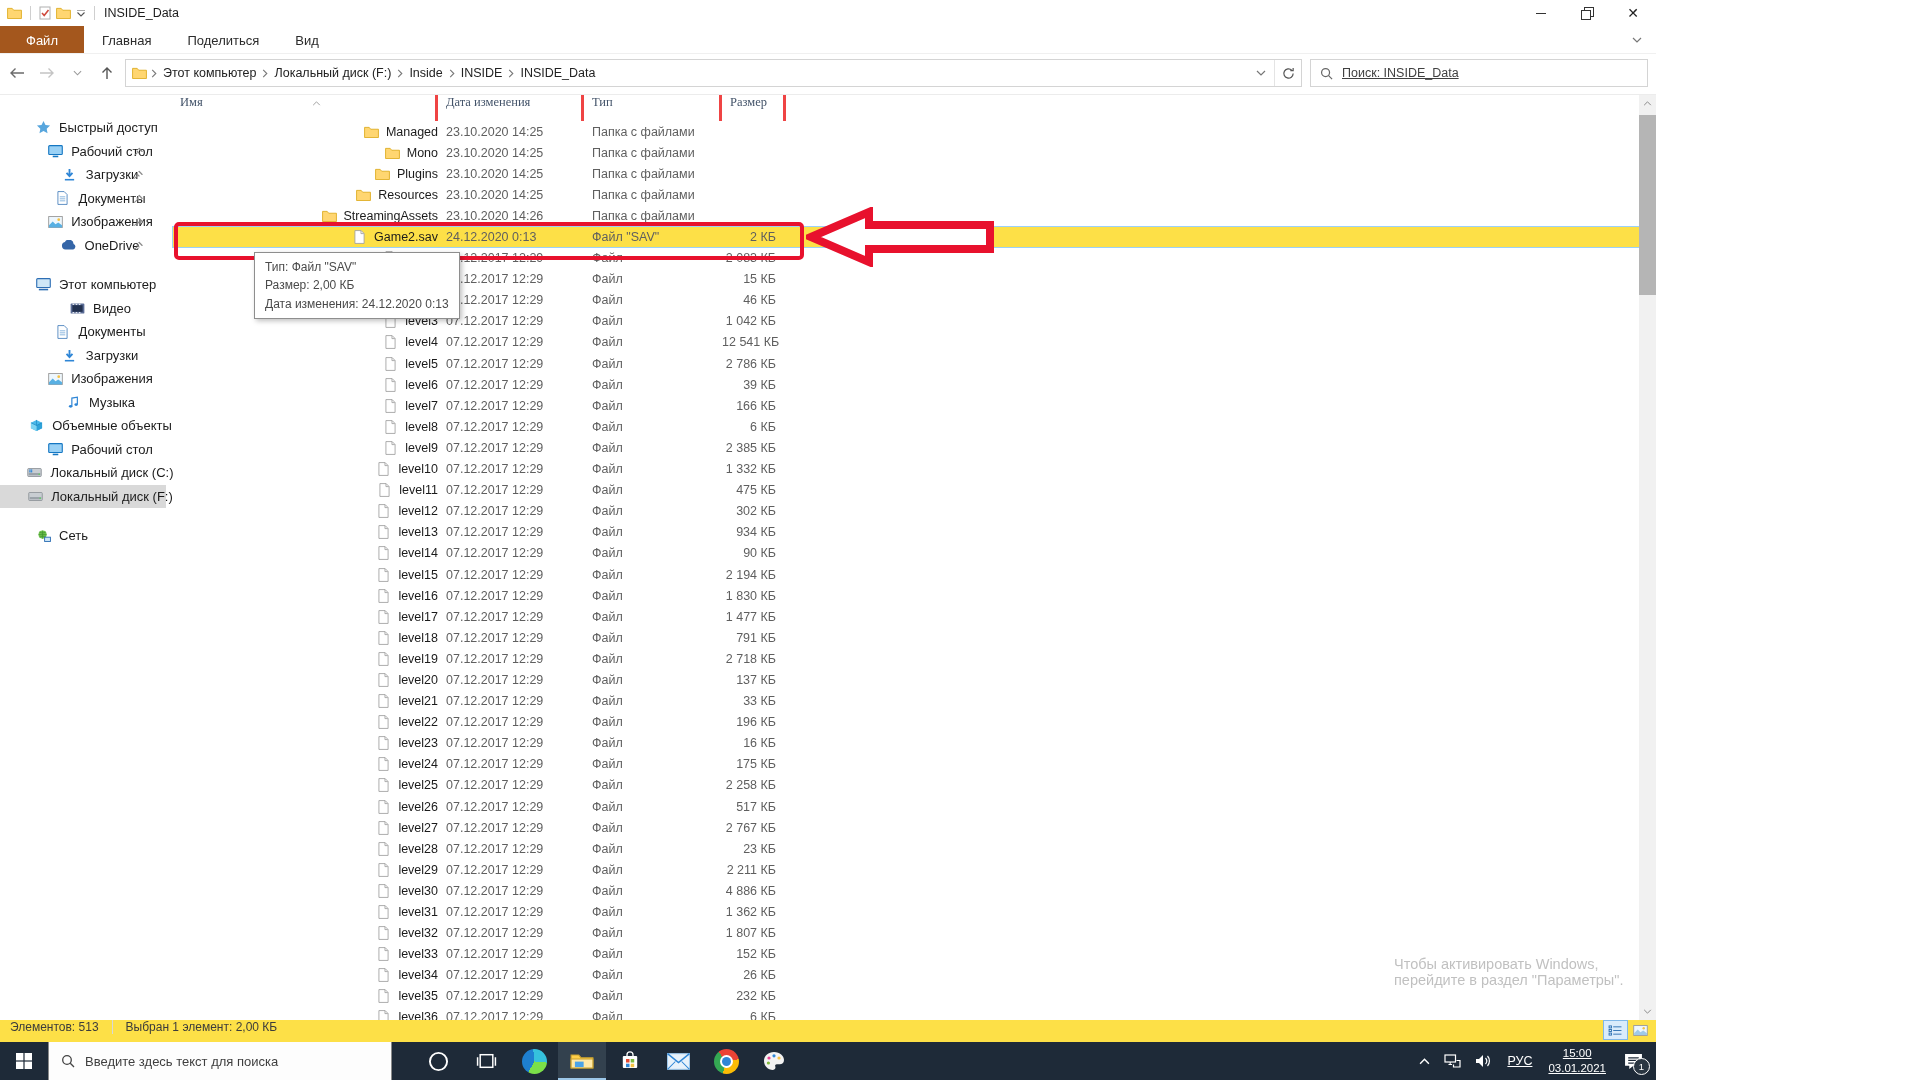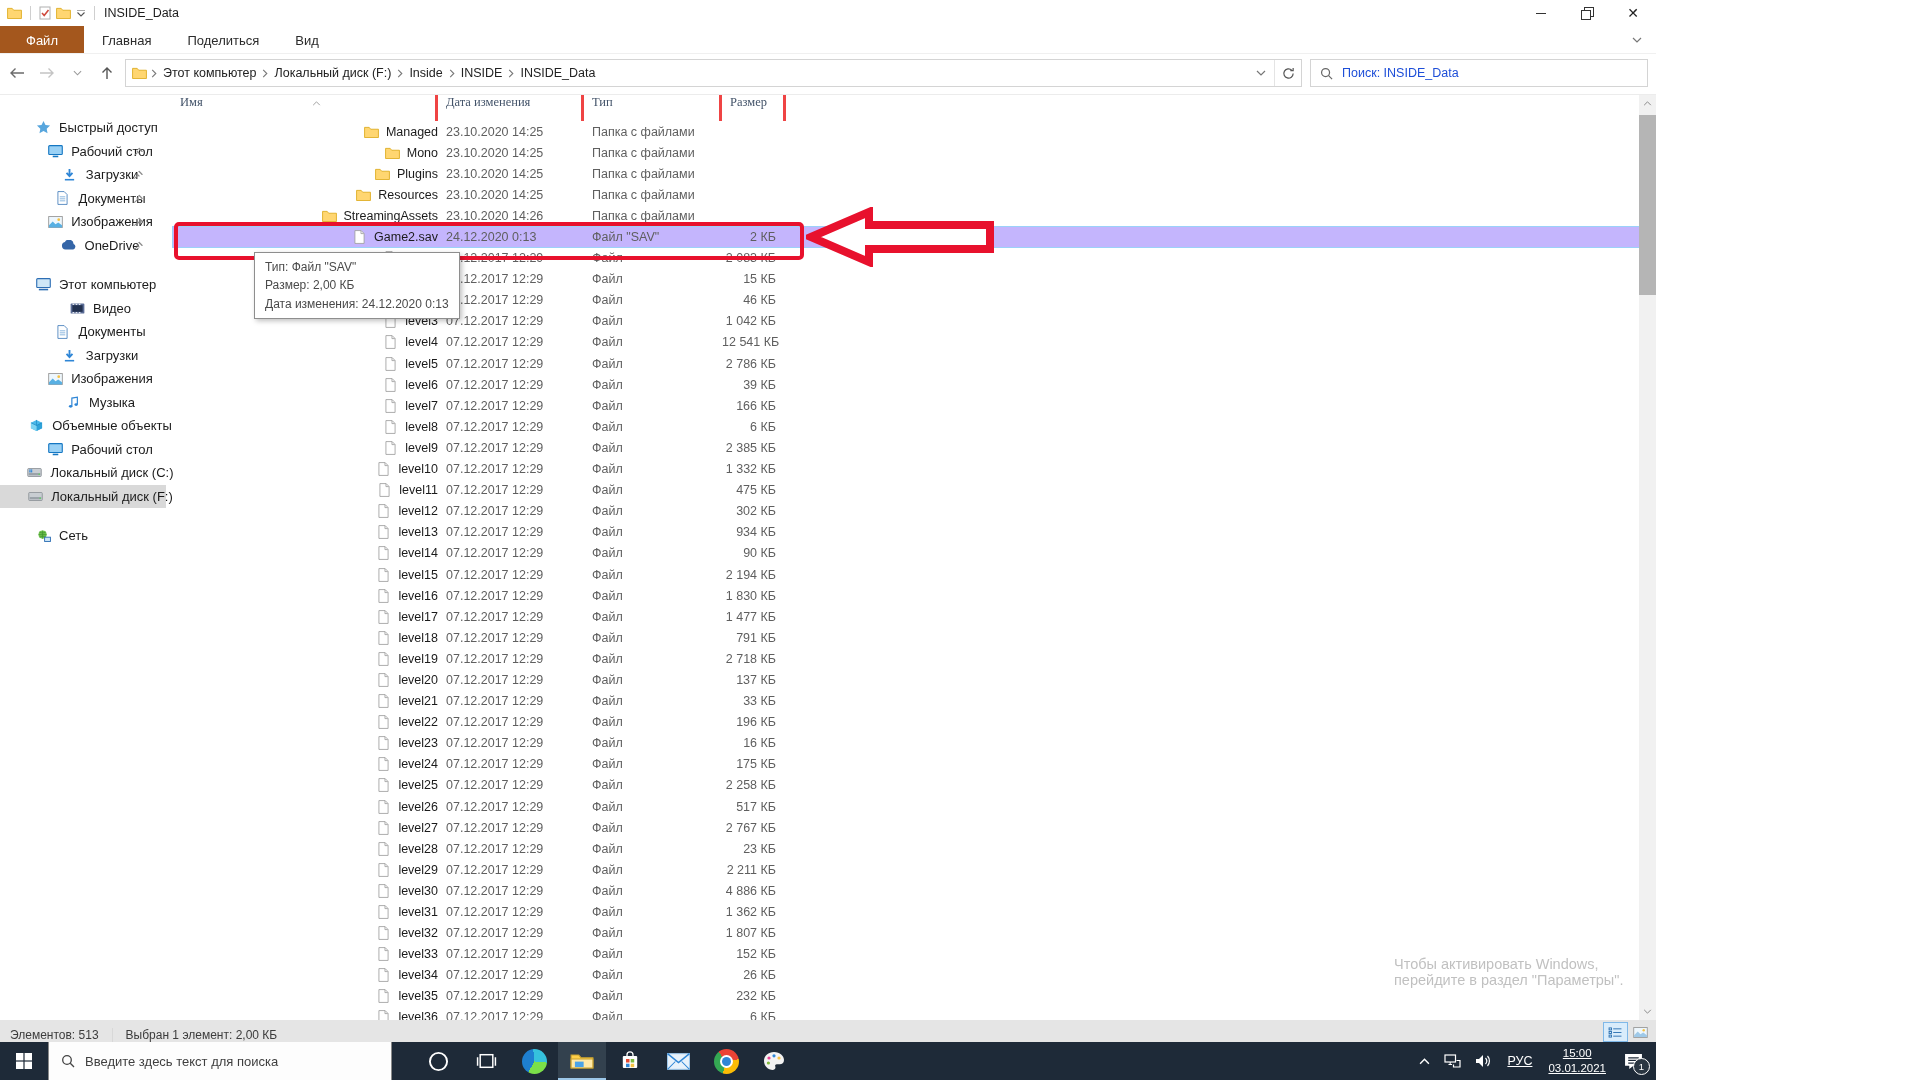--- a/index.html
+++ b/index.html
@@ -30,62 +30,62 @@
   
   .addressrow{height:34px;flex:0 0 auto;display:flex;align-items:center;background:#fff;padding:2px 8px 4px 2px;border-bottom:1px solid #ececec;}
   .nav-btn{width:30px;height:26px;display:flex;align-items:center;justify-content:center;flex:0 0 auto;}
   .addresswrap{flex:1;height:26px;border:1px solid #d4d4d4;display:flex;align-items:center;background:#fff;margin:0 3px;}
   .addressbox{flex:1;display:flex;align-items:center;height:100%;padding-left:6px;overflow:hidden;}
   .crumb{font-size:12.5px;color:#222;padding:0 4px;white-space:nowrap;}
   .crumb-sep{color:#777;font-size:11px;padding:0 2px;display:flex;align-items:center;}
   .addr-btn{width:26px;height:100%;display:flex;align-items:center;justify-content:center;flex:0 0 auto;}
   .addr-vsep{width:1px;height:100%;background:#e4e4e4;}
   .searchbox{width:318px;height:26px;border:1px solid #d4d4d4;display:flex;align-items:center;padding:0 9px;gap:9px;margin-left:5px;background:#fff;flex:0 0 auto;}
-  .search-ph{font-size:12.5px;color:#1d4ed8;white-space:nowrap;}
+  .search-ph{font-size:12.5px;color:#404040;white-space:nowrap;text-decoration:underline;}
 
   
   .main{flex:1;display:flex;position:relative;background:#fff;overflow:hidden;}
 
   .sidebar{width:166px;flex:0 0 auto;padding-top:21px;}
   .side-item{height:23.5px;display:flex;align-items:center;position:relative;font-size:13px;color:#1b1b1b;white-space:nowrap;}
   .side-item.indent0{padding-left:34px;}
   .side-item.indent1{padding-left:33px;justify-content:center;}
   .side-item.gap{margin-top:16px;}
   .side-item.selected{background:#d9d9d9;}
   .side-item .icon{width:18px;display:flex;justify-content:center;margin-right:7px;flex:0 0 auto;}
   .side-pin{position:absolute;right:12px;top:6px;}
 
   .filelist{flex:1;position:relative;padding-left:6px;overflow:hidden;}
   .fl-header{display:grid;grid-template-columns:266px 146px 138px 64px;height:26px;color:#44546a;font-size:12.5px;}
   .hcell{display:flex;align-items:flex-start;padding-left:8px;border-right:3px solid #ef4444;position:relative;height:100%;font-family:Liberation Serif, serif;}
   .sort-caret{position:absolute;left:140px;top:0px;}
   .fl-rows{position:relative;}
   .file-row{display:grid;grid-template-columns:266px 146px 138px 64px;height:21.1px;align-items:center;font-size:12.5px;}
-  .file-row.selected{background:#c4b5fd;outline:1px solid #9bd1f9;outline-offset:-1px;}
+  .file-row.selected{background:#fde047;outline:1px solid #9bd1f9;outline-offset:-1px;}
   .cell-name{display:flex;align-items:center;padding-left:8px;color:#1b1b1b;overflow:hidden;white-space:nowrap;justify-content:flex-end;}
   .cell-name .icon{width:17px;display:flex;justify-content:center;margin-right:6px;flex:0 0 auto;}
   .cell-date,.cell-type{color:#5f5f5f;padding-left:8px;white-space:nowrap;}
   .cell-size{color:#5f5f5f;text-align:right;padding-right:10px;white-space:nowrap;}
 
   
   .scrollbar{position:absolute;right:0;top:0;bottom:0;width:17px;background:#f1f1f1;z-index:12;}
   .sb-arrow{position:absolute;left:0;width:17px;height:17px;display:flex;align-items:center;justify-content:center;}
   .sb-arrow.up{top:0;} .sb-arrow.down{bottom:0;}
   .sb-thumb{position:absolute;left:0;top:20px;width:17px;height:180px;background:#b5b5b5;}
 
   
   .red-rect{position:absolute;border:4px solid #e8112d;border-radius:5px;z-index:30;pointer-events:none;}
   .red-arrow{position:absolute;z-index:30;pointer-events:none;}
   .tooltip{position:absolute;z-index:40;background:#fff;border:1px solid #8e8e8e;box-shadow:2px 2px 5px rgba(0,0,0,.25);padding:5px 10px;font-size:12px;color:#4a4a4a;line-height:1.55;white-space:nowrap;}
   .watermark{position:absolute;left:1394px;top:856px;z-index:5;pointer-events:none;}
   .wm-title{font-size:25px;color:rgba(150,150,150,.6);}
   .wm-sub{font-size:14.5px;color:rgba(150,150,150,.6);margin-top:5px;}
 
   
-  .statusbar{height:22px;flex:0 0 auto;display:flex;align-items:flex-end;font-size:12px;color:#3c3c3c;padding-left:10px;background:#e5e5e5;}
+  .statusbar{height:22px;flex:0 0 auto;display:flex;align-items:flex-start;font-size:12px;color:#3c3c3c;padding-left:10px;background:#fde047;}
   .sb-sep{width:1px;height:14px;background:#d8d8d8;margin:0 13px;}
   .view-btns{margin-left:auto;display:flex;margin-right:3px;}
   .view-btn{width:25px;height:20px;display:flex;align-items:center;justify-content:center;}
   .view-btn.active{background:#d9ecfb;outline:1px solid #7fb8e8;outline-offset:-1px;}
 
   
   .taskbar{height:38px;flex:0 0 auto;background:#1e2a38;display:flex;align-items:stretch;color:#fff;}
   .start-btn{width:48px;display:flex;align-items:center;justify-content:center;}
   .tb-search{width:318px;background:#fdfdfd;display:flex;align-items:center;gap:10px;padding:0 12px;flex:0 0 auto;border:1px solid #8a8a8a;border-top:none;border-bottom:none;}
   .tb-search-text{font-size:13px;color:#3f3f3f;white-space:nowrap;}

